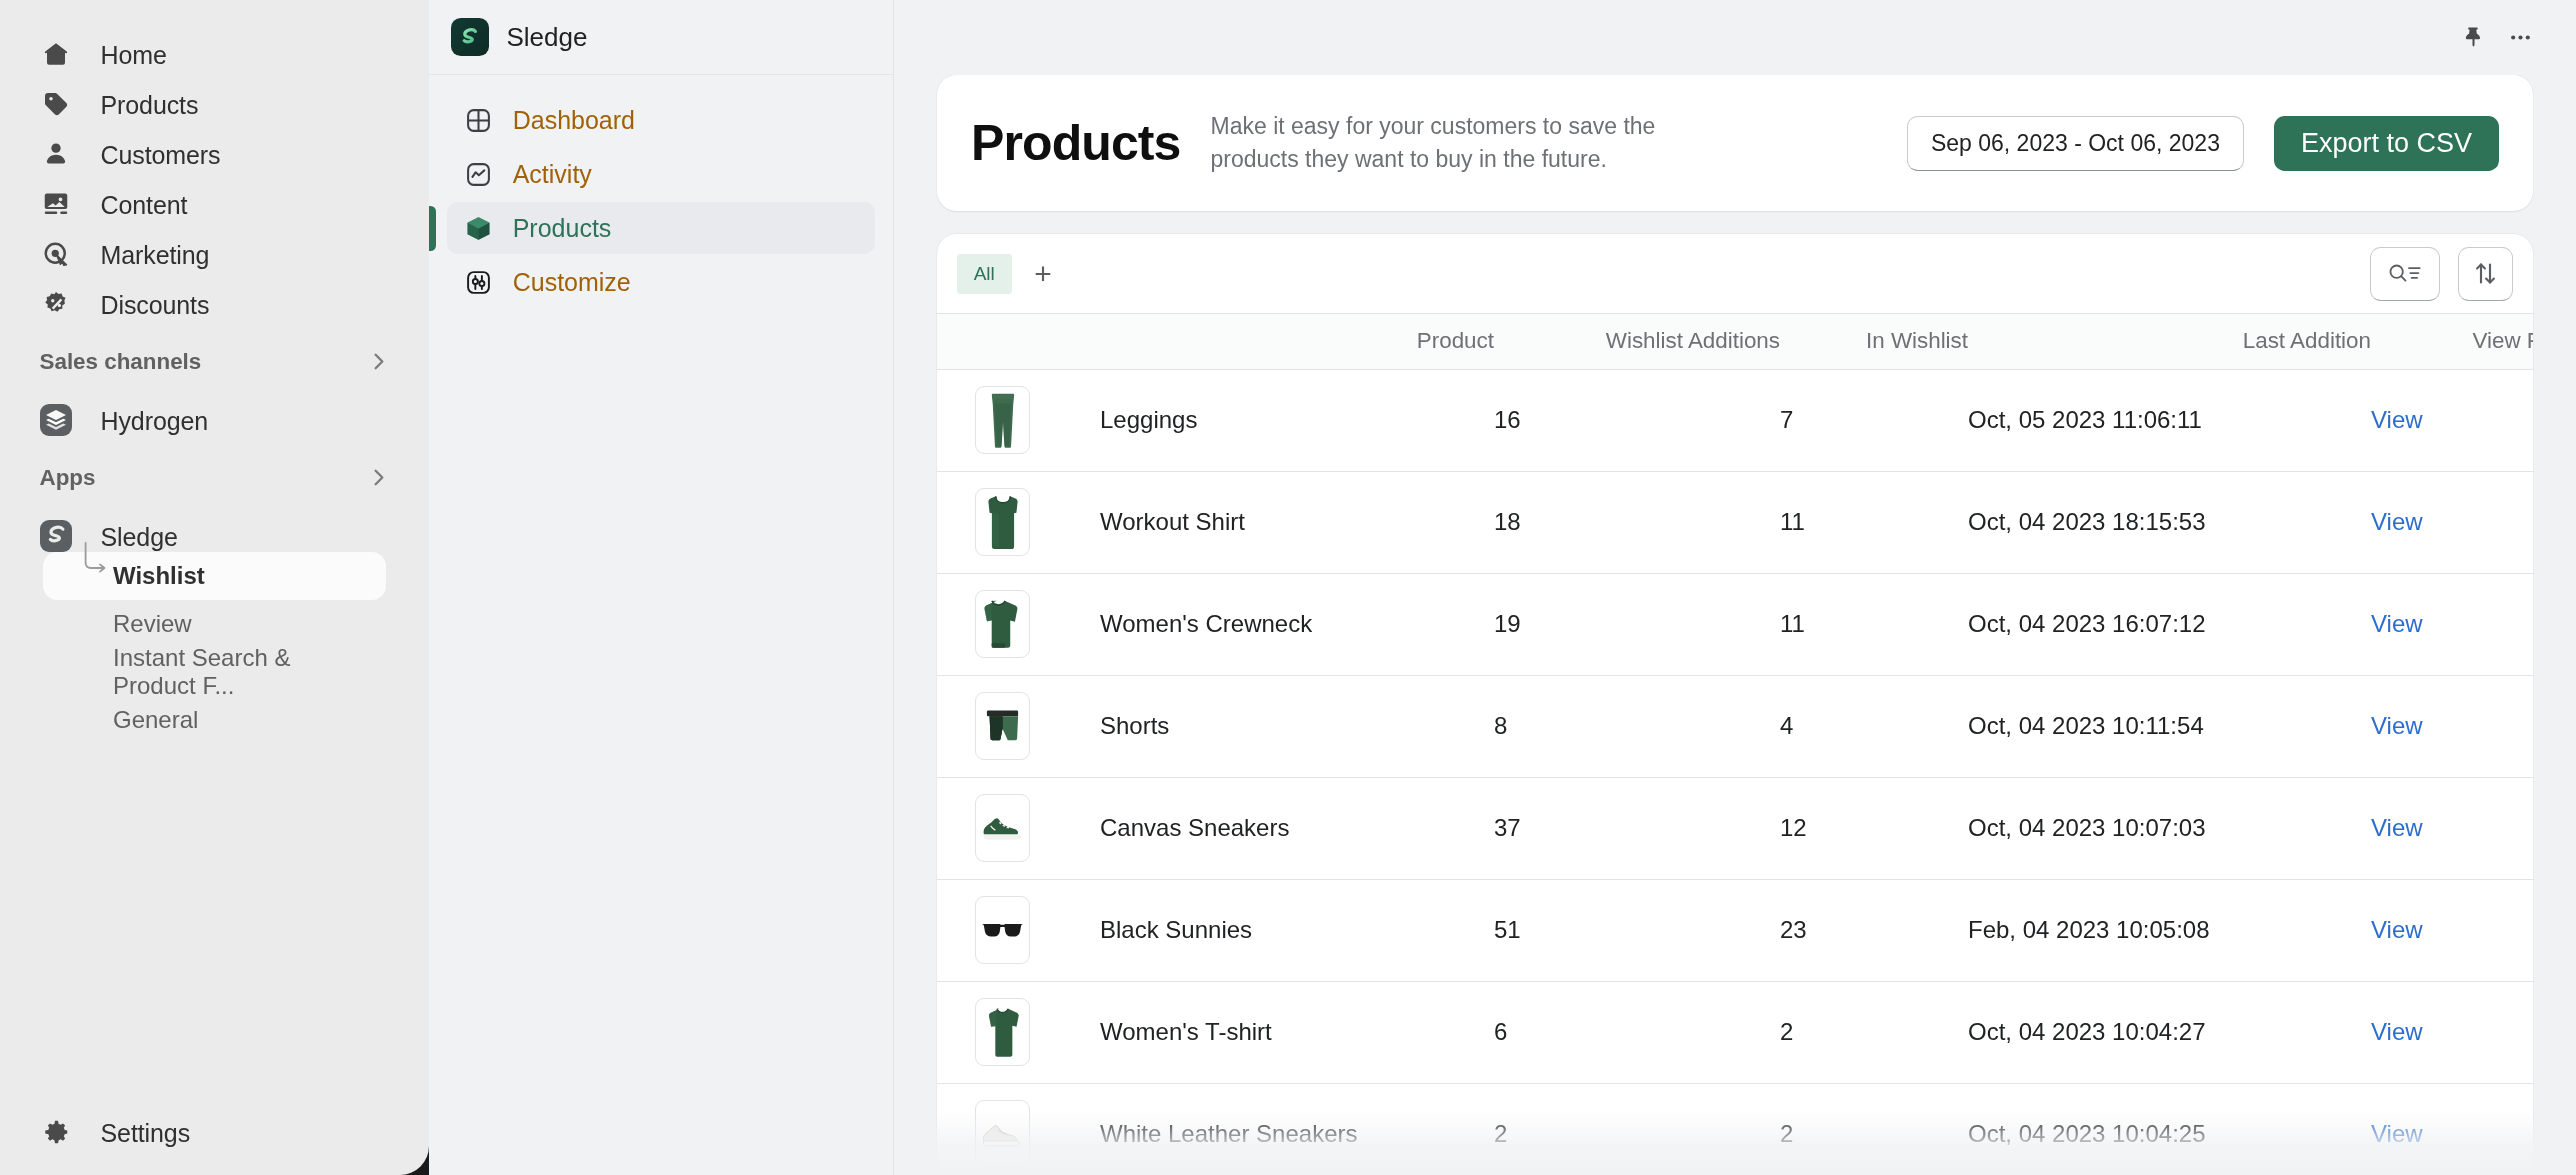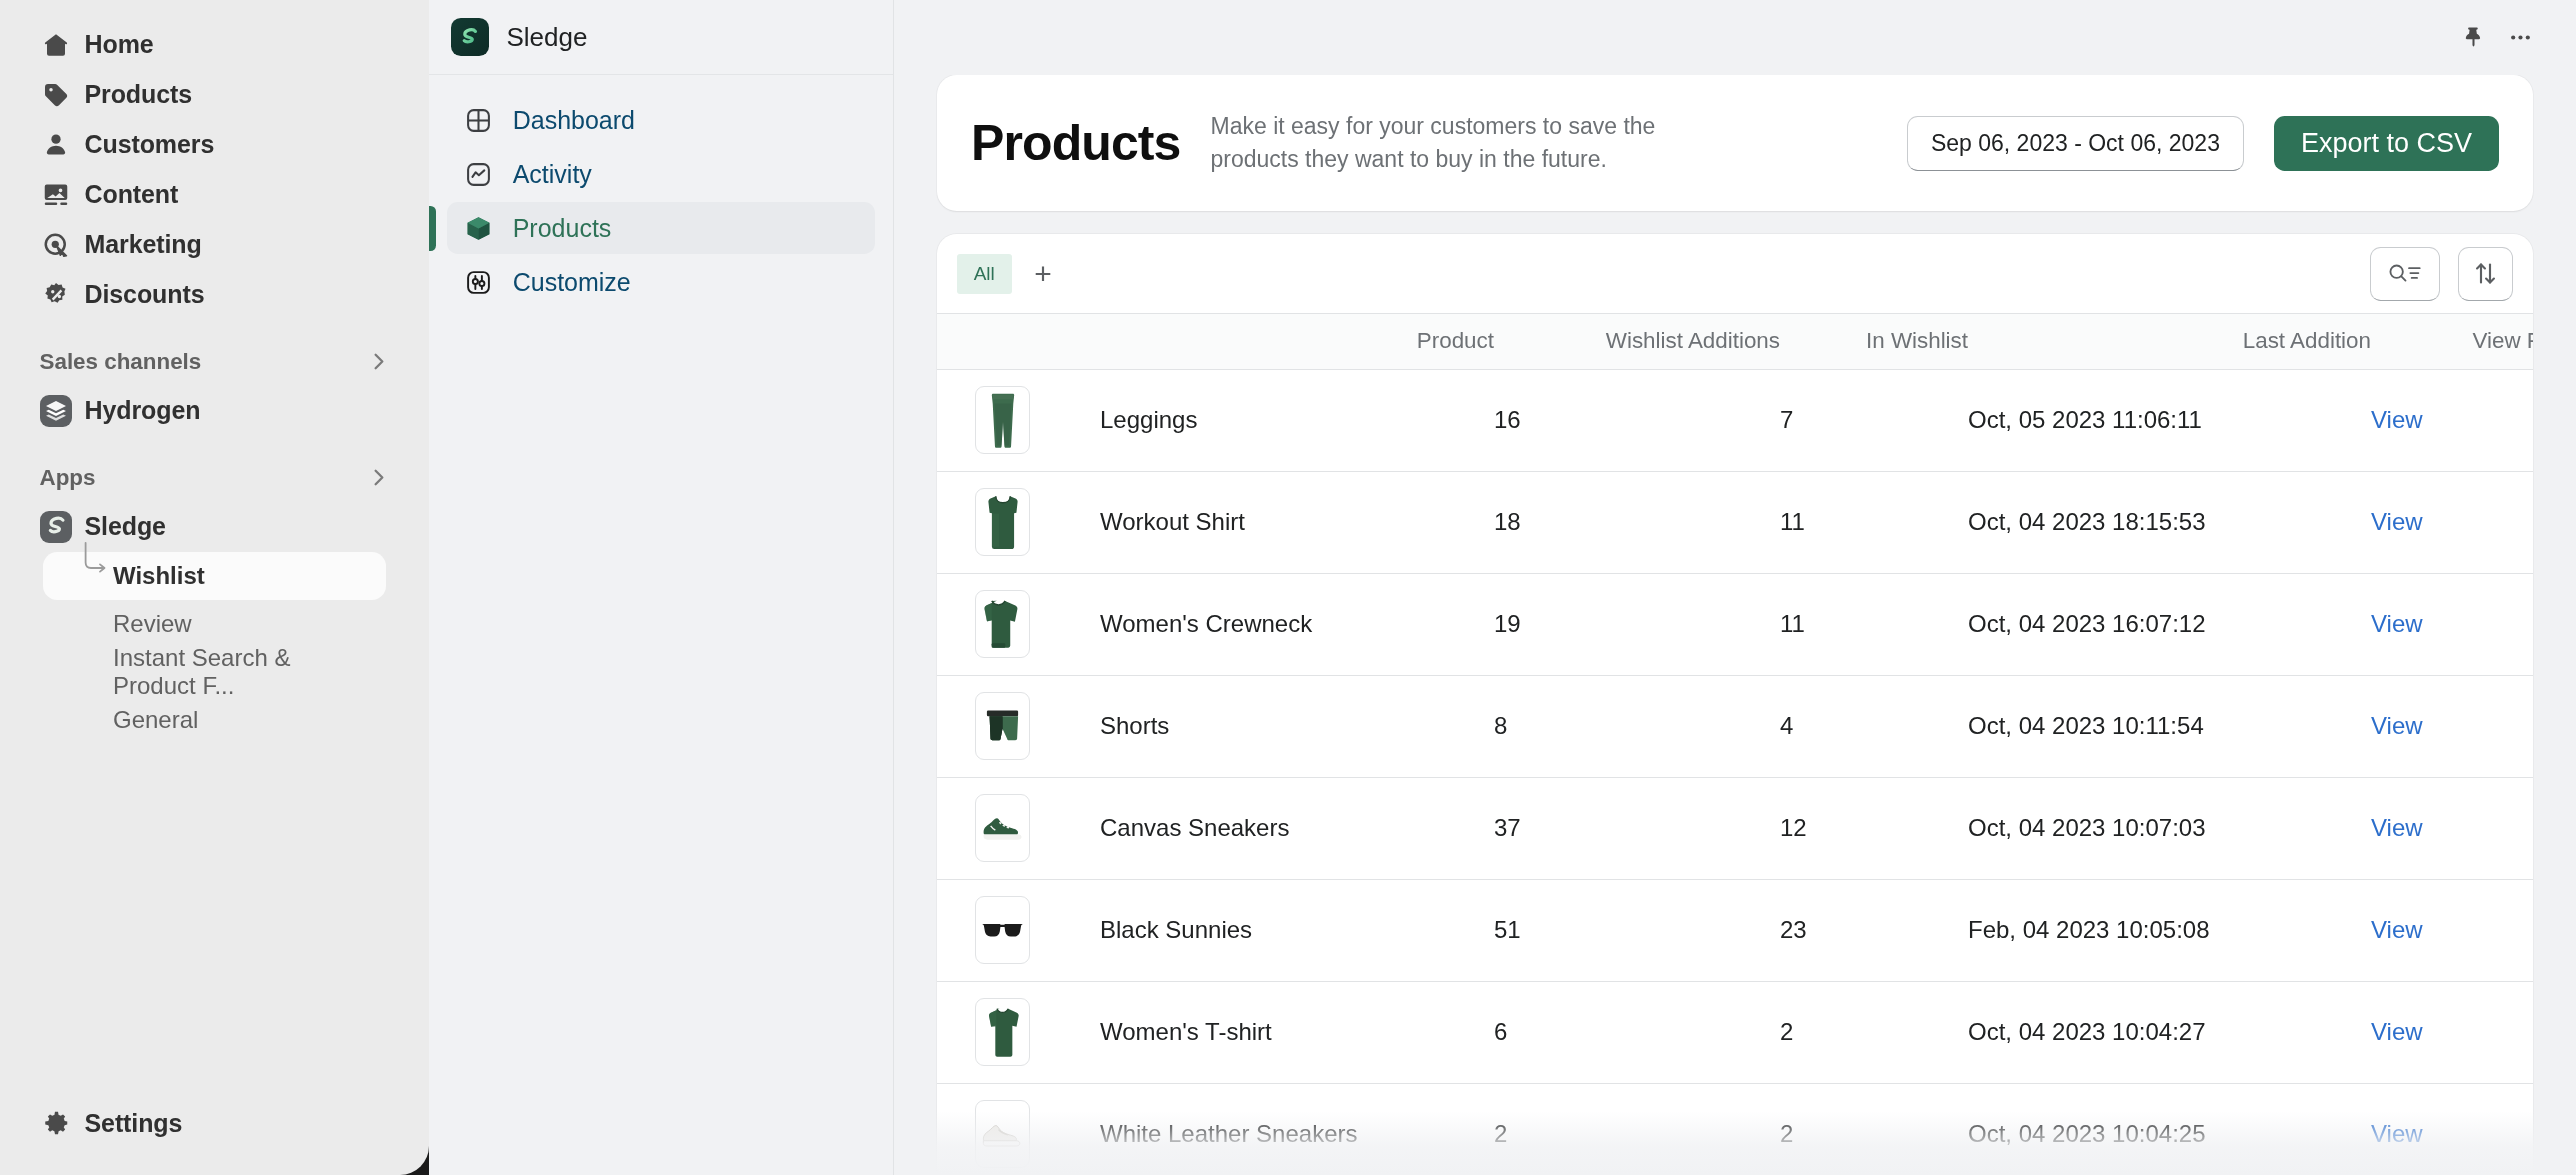--- a/index.html
+++ b/index.html
@@ -24,27 +24,26 @@
     border-radius: 0 0 29px 0;
     display: flex;
     flex-direction: column;
     padding: 19.7px 0 0 0;
     position: relative;
     overflow: hidden;
   }
   .nav-group { padding: 0 21.5px; }
   .nav-item {
     display: flex;
-    align-items: center;
+    align-items: flex-end;
     height: 50px;
     padding: 0 18px;
     border-radius: 14.3px;
-    gap: 13px;
-    cursor: pointer;
-    font-weight: bold;
+    gap: 29px;
+    cursor: pointer;
   }
   .nav-item .label {
     font-size: 25px;
     color: #303030;
     letter-spacing: -0.1px;
     white-space: nowrap;
   }
   .nav-item .ico {
     width: 32px; height: 32px;
     flex: 0 0 32px;
@@ -147,21 +146,21 @@
     display: flex;
     align-items: center;
     gap: 19.7px;
     height: 52px;
     padding: 0 16px;
     border-radius: 10.7px;
     cursor: pointer;
     position: relative;
     margin-bottom: 1.8px;
   }
-  .app-nav-item .lbl { font-size: 25px; color: #0c4a6e; }
+  .app-nav-item .lbl { font-size: 25px; color: #a16207; }
   .app-nav-item .aico { width: 30px; height: 30px; flex: 0 0 30px; display:flex; align-items:center; justify-content:center; }
   .app-nav-item .aico svg { width: 29px; height: 29px; display:block; }
   .app-nav-item.active { background: #e8eaed; }
   .app-nav-item.active .lbl { color: #2e7257; }
   .active-bar {
     position: absolute;
     left: -18px; top: 3.6px;
     width: 7.2px; height: 45px;
     background: #2e7257;
     border-radius: 0 5.4px 5.4px 0;

